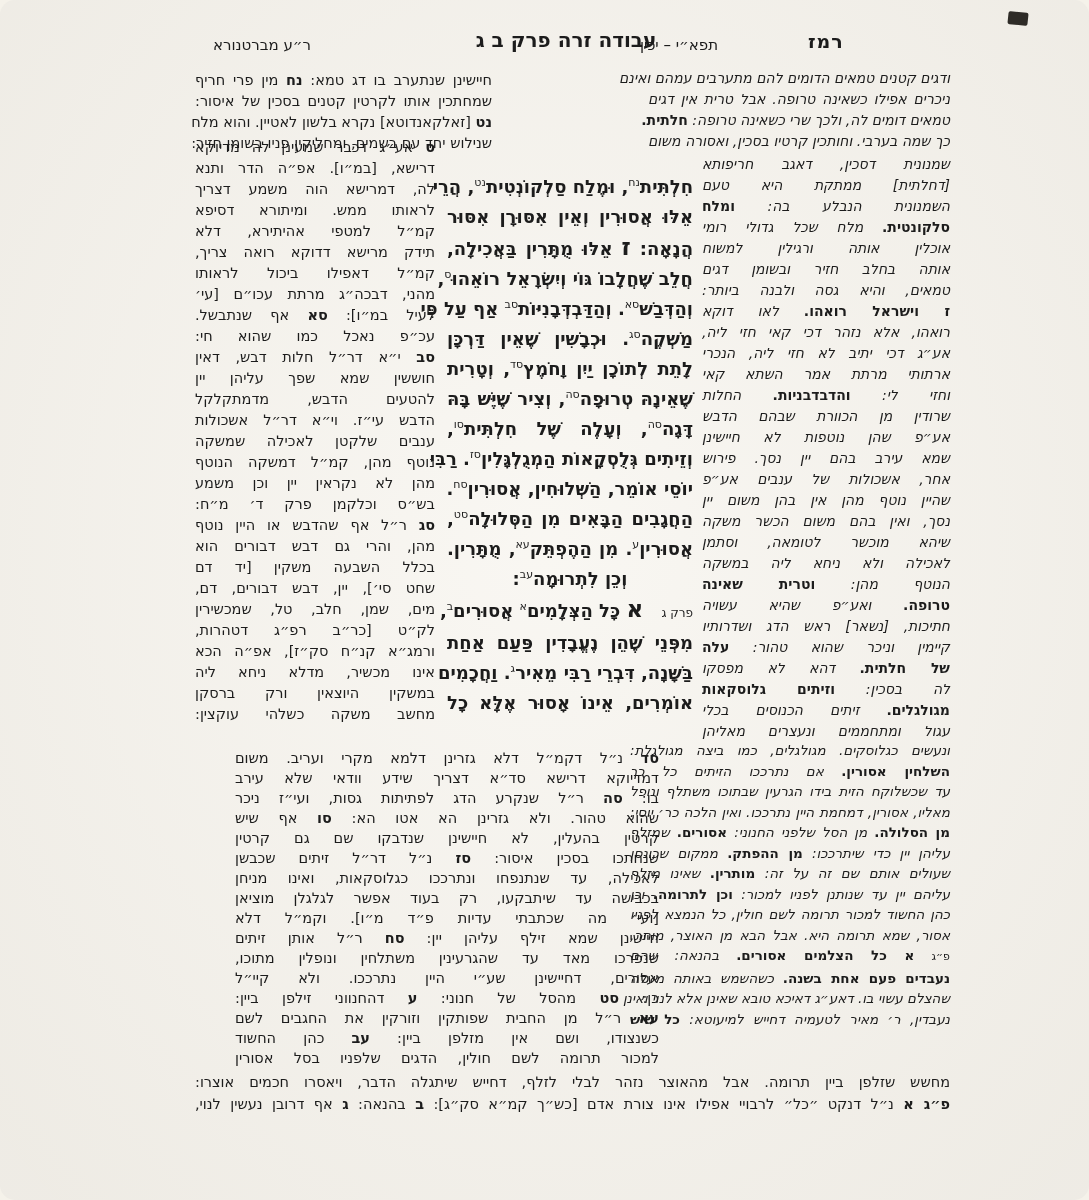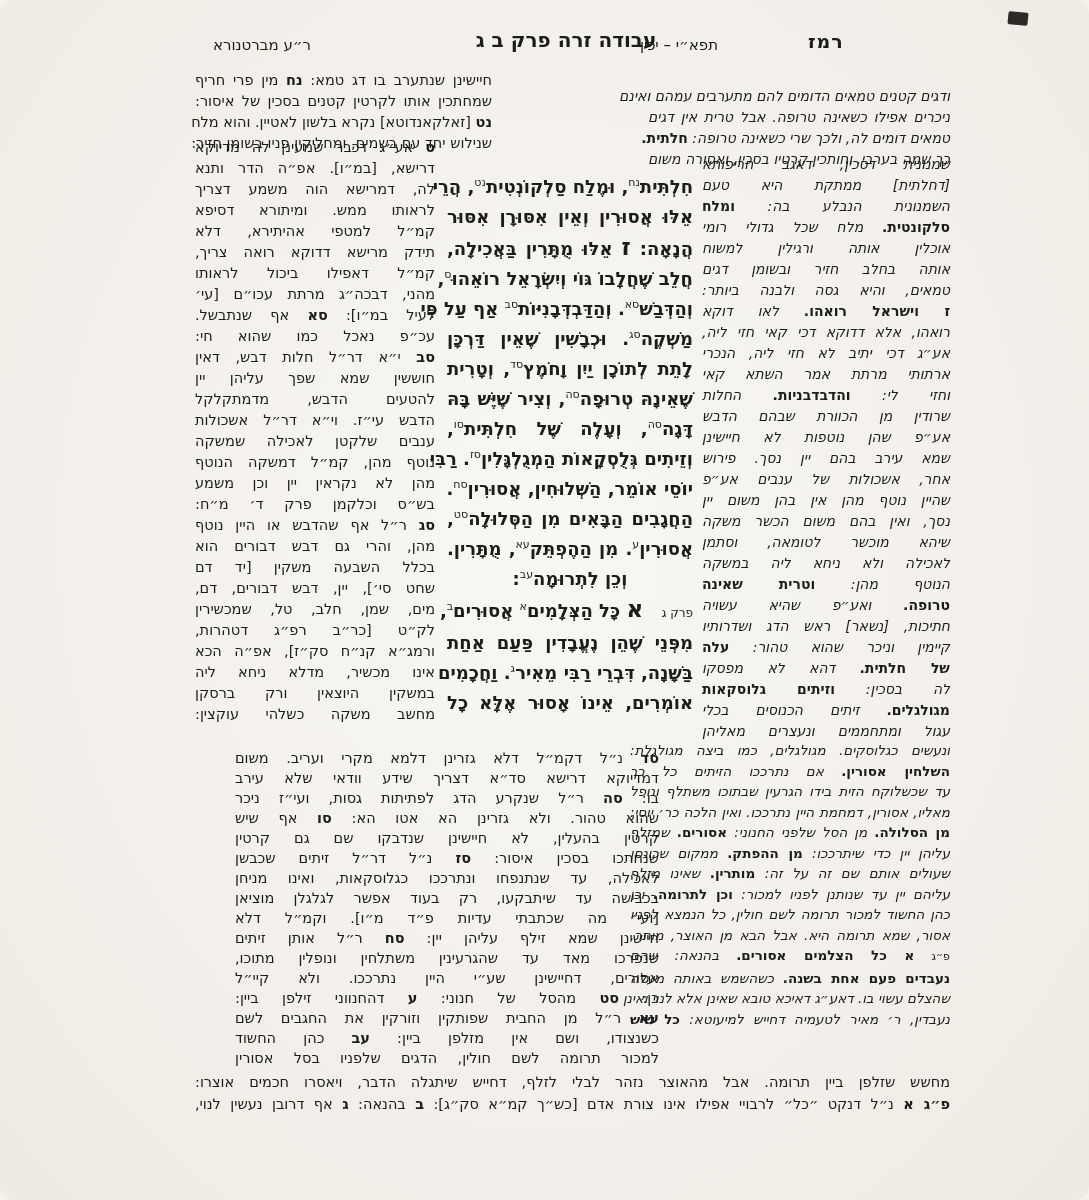--- a/index.html
+++ b/index.html
@@ -26,21 +26,21 @@
   .y-bottom{left:195px;top:1072px;width:755px;font-size:14.5px;line-height:21.5px;}
 
   .mishnah{left:447px;top:172px;width:246px;font-size:18px;font-weight:bold;line-height:30px;}
   .mishnah b{font-size:23px;}
   .mishnah .sm{font-size:12px;font-weight:normal;margin-left:12px;}
   .mishnah sup{font-size:11px;font-weight:normal;vertical-align:7px;}
 
   .bart{font-style:italic;font-size:14px;line-height:21px;}
   .bart b{font-style:normal;font-weight:bold;}
   .bart .sm{font-style:normal;font-size:11px;}
-  .b-top{left:648px;top:86px;width:302px;}
+  .b-top{left:648px;top:68px;width:302px;}
   .b-narrow{left:702px;top:154px;width:248px;}
   .b-wide{left:630px;top:740px;width:320px;font-size:13.5px;line-height:20.5px;}
 </style>
 </head>
 <body>
 
 <div class="page">
 
   <header>
     <span class="hdr-side" style="left:213px">ר״ע מברטנורא</span>
@@ -119,21 +119,21 @@
 
   <div class="abs col bart b-narrow">
       <div class="tl">שמנונית דסכין, דאגב חריפותא</div>
       <div class="tl">[דחלתית] ממתקת היא טעם</div>
       <div class="tl">השמנונית הנבלע בה: <b>ומלח</b></div>
       <div class="tl"><b>סלקונטית.</b> מלח שכל גדולי רומי</div>
       <div class="tl">אוכלין אותה ורגילין למשוח</div>
       <div class="tl">אותה בחלב חזיר ובשומן דגים</div>
       <div class="tl">טמאים, והיא גסה ולבנה ביותר:</div>
       <div class="tl"><b>ז וישראל רואהו.</b> לאו דוקא</div>
-      <div class="tl">רואהו, אלא דדוקא דכי קאי חזי ליה,</div>
+      <div class="tl">רואהו, אלא נזהר דכי קאי חזי ליה,</div>
       <div class="tl">אע״ג דכי יתיב לא חזי ליה, הנכרי</div>
       <div class="tl">ארתותי מרתת אמר השתא קאי</div>
       <div class="tl">וחזי לי: <b>והדבדבניות.</b> החלות</div>
       <div class="tl">שרודין מן הכוורת שבהם הדבש</div>
       <div class="tl">אע״פ שהן נוטפות לא חיישינן</div>
       <div class="tl">שמא עירב בהם יין נסך. פירוש</div>
       <div class="tl">אחר, אשכולות של ענבים אע״פ</div>
       <div class="tl">שהיין נוטף מהן אין בהן משום יין</div>
       <div class="tl">נסך, ואין בהם משום הכשר משקה</div>
       <div class="tl">שיהא מוכשר לטומאה, וסתמן</div>

